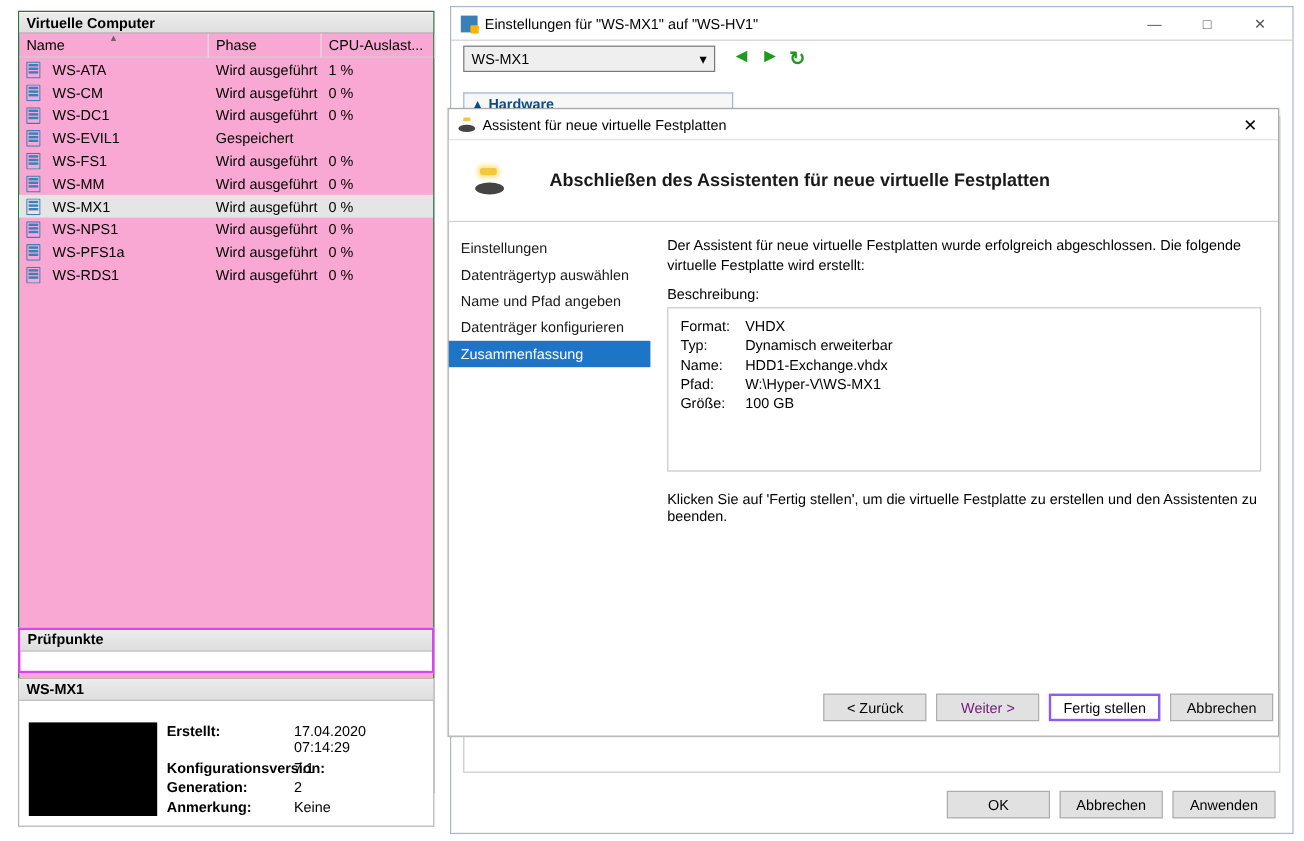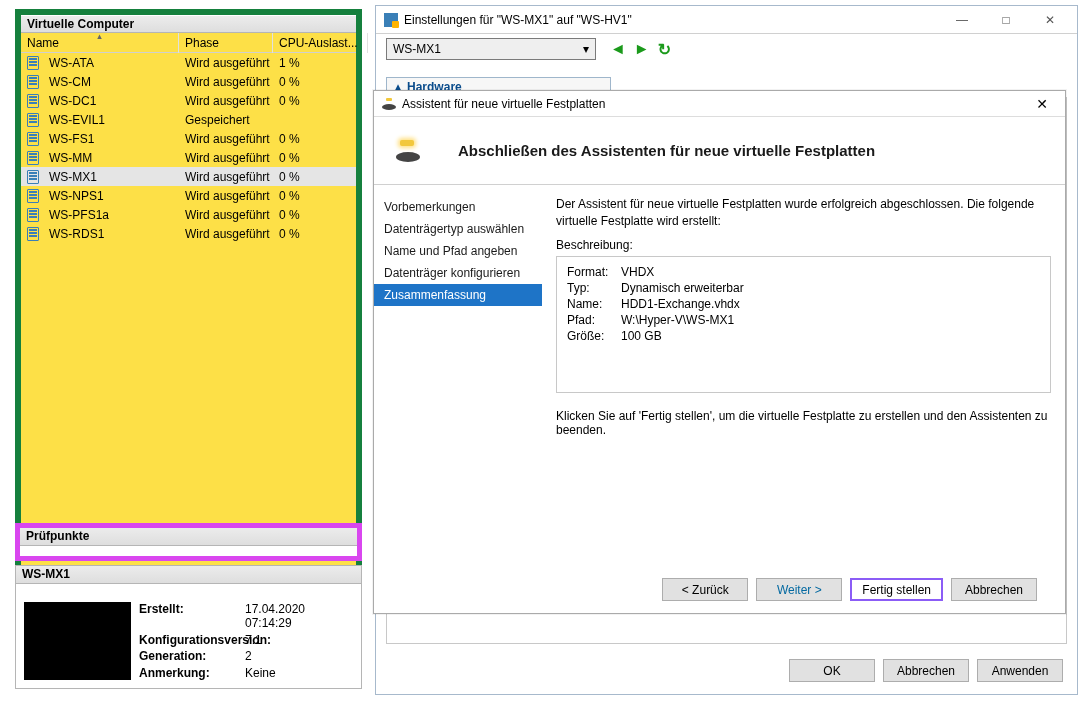--- a/index.html
+++ b/index.html
@@ -1,32 +1,32 @@
 <!DOCTYPE html>
 <html><head>
 <meta charset="utf-8">
 <style>
 * { box-sizing: border-box; font-family: "Segoe UI", Tahoma, sans-serif; font-size: 12px; }
 body { margin: 0; width: 1087px; height: 701px; background: #fff; overflow: hidden; position: relative; }
 
 
-.vc-pane { position: absolute; left: 15px; top: 9px; width: 347px; height: 652px; border: 6px solid #15803d; background: #fde047; }
+.vc-pane { position: absolute; left: 15px; top: 9px; width: 347px; height: 652px; border: 1px solid #15803d; background: #f9a8d4; }
 .vc-head { background: linear-gradient(#ececec,#dedede); height: 18px; padding: 1px 6px; font-weight: bold; border-bottom: 1px solid #b5b5b5; border-top: 1px solid #fff; }
 .vc-cols { display: grid; grid-template-columns: 158px 94px 95px; height: 20px; border-bottom: 1px solid #d0d0d0; }
 .vc-cols div { padding: 3px 6px; border-right: 1px solid #e0e0e0; position: relative; }
 .sort-arrow { position: absolute; left: 50%; top: -2px; transform: translateX(-50%); font-size: 9px; color: #666; }
 .vc-rows { overflow: auto; }
 .vc-row { display: grid; grid-template-columns: 158px 94px 95px; height: 19px; }
 .vc-row span { padding: 2px 6px; overflow: hidden; white-space: nowrap; display: flex; align-items: center; gap: 4px; }
 .vc-row.sel { background: #e5e5e5; }
 .vm-icon { width: 12px; height: 14px; position: relative; display: inline-block; }
 .vm-icon::before { content: ""; position: absolute; inset: 0; border: 1px solid #3a7fb7; border-radius: 1px; }
 .vm-icon::after { content: ""; position: absolute; left: 2px; right: 2px; top: 2px; height: 2px; background: #3a7fb7; box-shadow: 0 3px 0 #3a7fb7, 0 6px 0 #3a7fb7; }
 
-.cp-pane { position: absolute; left: 15px; top: 523px; width: 347px; height: 38px; border: 5px solid #d946ef; background: #fff; }
+.cp-pane { position: absolute; left: 15px; top: 523px; width: 347px; height: 38px; border: 2px solid #d946ef; background: #fff; }
 .cp-pane .hd { background: linear-gradient(#ececec,#dedede); height: 18px; padding: 1px 6px; font-weight: bold; border-bottom: 1px solid #b5b5b5; }
 
 .detail-pane { position: absolute; left: 15px; top: 565px; width: 347px; height: 124px; border: 1px solid #b5b5b5; background: #fff; }
 .detail-pane .hd { background: linear-gradient(#ececec,#dedede); height: 18px; padding: 1px 6px; font-weight: bold; border-bottom: 1px solid #b5b5b5; }
 .detail-body { display: flex; gap: 8px; padding: 18px 8px 4px 8px; }
 .thumb { width: 108px; height: 78px; background: #000; }
 .detail-grid { display: grid; grid-template-columns: 102px auto; row-gap: 2px; column-gap: 4px; }
 .detail-grid .k { font-weight: bold; }
 
 
@@ -37,21 +37,21 @@
 .settings-bar { height: 30px; display: flex; align-items: center; gap: 14px; padding: 4px 10px; }
 .combo { width: 210px; height: 22px; border: 1px solid #7a7a7a; background: #efefef; display: flex; align-items: center; padding: 0 6px; justify-content: space-between; }
 .nav-btns { display: flex; gap: 8px; }
 .nav-btns span { font-size: 16px; color: #1b9a1b; font-weight: bold; }
 .nav-btns .reload::before { content: "↻"; color: #1b9a1b; font-size: 16px; }
 .hw-head { position: absolute; top: 71px; left: 10px; width: 225px; border: 1px solid #9fb6cb; border-bottom: none; background: #f7f7f7; padding: 2px 8px; color: #0a4c8c; font-weight: bold; display: flex; align-items: center; gap: 6px; }
 .hw-head .arrow { color: #0a4c8c; }
 .settings-body { position: absolute; left: 10px; right: 10px; top: 91px; bottom: 50px; border: 1px solid #c8c8c8; }
 .settings-btns { position: absolute; right: 14px; bottom: 12px; display: flex; gap: 8px; }
 .btn { min-width: 86px; height: 23px; border: 1px solid #adadad; background: #e1e1e1; display: flex; align-items: center; justify-content: center; padding: 0 10px; }
-.btn.disabled { color: #0369a1; text-align: center; }
+.btn.disabled { color: #701a75; text-align: center; }
 .btn.primary { border: 2px solid #8b5cf6; background: #fff; }
 
 
 .wizard { position: absolute; left: 373px; top: 90px; width: 693px; height: 524px; background: #fff; border: 1px solid #aaa; box-shadow: 0 0 0 1px rgba(0,0,0,.05); }
 .wiz-title { height: 26px; display: flex; align-items: center; gap: 6px; padding: 0 8px; border-bottom: 1px solid #ddd; }
 .wiz-title .sp { flex: 1; }
 .wiz-title .x { width: 30px; text-align: center; font-size: 14px; }
 .wiz-banner { height: 68px; background: #fff; border-bottom: 1px solid #d0d0d0; display: flex; align-items: center; gap: 36px; padding: 0 20px; }
 .wiz-banner .biglbl { font-size: 15px; font-weight: bold; color: #1a1a1a; }
 .disk-icon { width: 28px; height: 22px; position: relative; }
@@ -61,21 +61,21 @@
 .wiz-steps { width: 168px; padding: 10px 0; }
 .wiz-step { padding: 4px 10px; color: #1a1a1a; white-space: nowrap; }
 .wiz-step.sel { background: #1e74c7; color: #fff; }
 .wiz-content { flex: 1; padding: 10px 14px; }
 .wiz-content .intro { margin-bottom: 8px; line-height: 1.4; }
 .wiz-content .label { margin-bottom: 4px; }
 .desc-box { border: 1px solid #c8c8c8; height: 137px; padding: 8px 10px; }
 .desc-row { display: flex; gap: 6px; margin-bottom: 2px; }
 .desc-row .k { width: 48px; }
 .hint { margin-top: 16px; }
-.wiz-btns { position: absolute; right: 28px; bottom: 12px; display: flex; gap: 8px; }
+.wiz-btns { position: absolute; right: 4px; bottom: 12px; display: flex; gap: 8px; }
 
 .app-icon { width: 14px; height: 14px; display: inline-block; background: #3a7fb7; position: relative; }
 .app-icon::after { content: ""; position: absolute; right: -1px; bottom: -1px; width: 7px; height: 7px; background: #ffb300; border-radius: 1px; }
 
 .small-disk { width: 14px; height: 12px; position: relative; display: inline-block; }
 .small-disk::before { content: ""; position: absolute; left: 0; bottom: 0; width: 14px; height: 6px; background: #444; border-radius: 50%; }
 .small-disk::after { content: ""; position: absolute; left: 4px; top: 0; width: 6px; height: 3px; background: #f2c83c; border-radius: 1px; }
 </style>
 </head>
 <body>
@@ -230,21 +230,21 @@
     <span>Assistent für neue virtuelle Festplatten</span>
     <span class="sp"></span>
     <span class="x">✕</span>
   </div>
   <div class="wiz-banner">
     <span class="disk-icon"></span>
     <span class="biglbl">Abschließen des Assistenten für neue virtuelle Festplatten</span>
   </div>
   <div class="wiz-body">
     <div class="wiz-steps" id="wiz-steps">
-        <div class="wiz-step">Vorbemerkungen</div>
+        <div class="wiz-step">Einstellungen</div>
         <div class="wiz-step">Datenträgertyp auswählen</div>
         <div class="wiz-step">Name und Pfad angeben</div>
         <div class="wiz-step">Datenträger konfigurieren</div>
         <div class="wiz-step sel">Zusammenfassung</div>
       </div>
     <div class="wiz-content">
       <div class="intro">Der Assistent für neue virtuelle Festplatten wurde erfolgreich abgeschlossen. Die folgende virtuelle Festplatte wird erstellt:</div>
       <div class="label">Beschreibung:</div>
       <div class="desc-box">
         <div class="desc-row">

